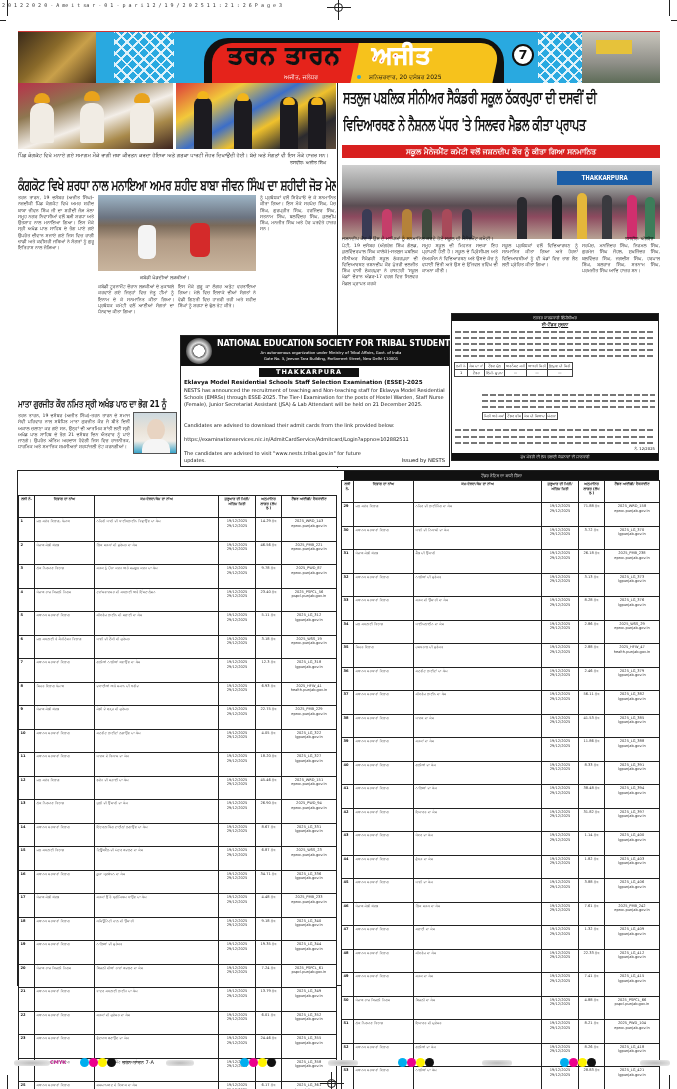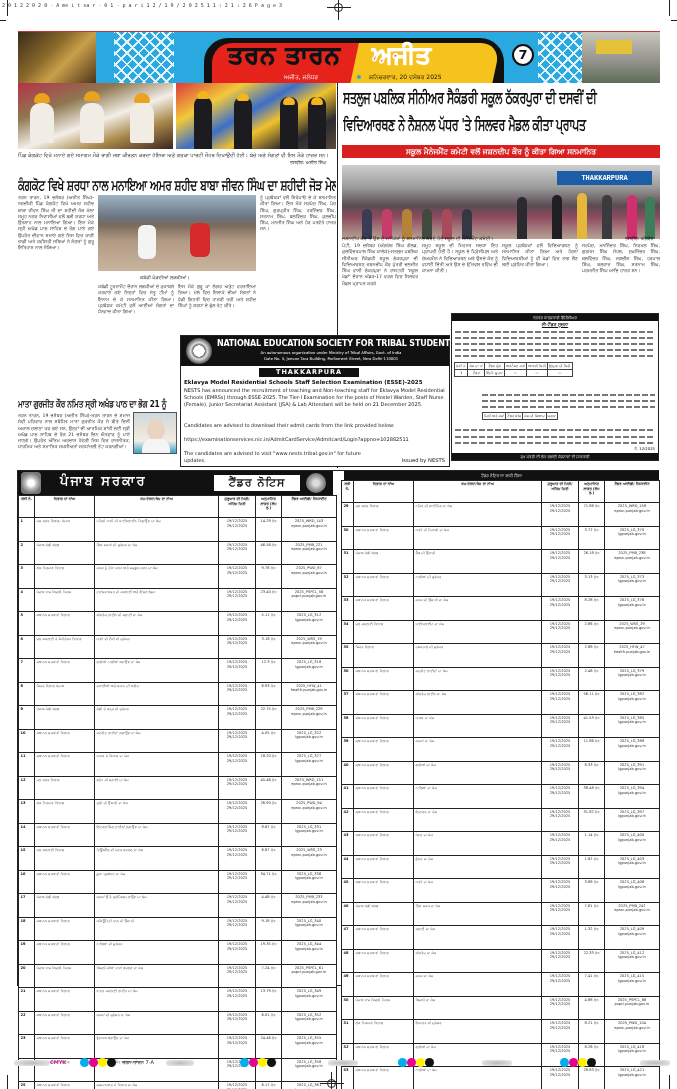--- a/index.html
+++ b/index.html
@@ -247,26 +247,20 @@
   </tbody>
     </table>
   <div class="rnotice-line" style="top:115px;"></div>
   <div class="rnotice-line" style="top:122px;"></div>
   <div class="rnotice-line" style="top:128px;"></div>
   <div style="position:absolute;right:3px;top:132px;font-size:3.8px;">ਨੰ. 12/2025</div>
   <div class="rnotice-bar" style="bottom:0;">ਮੁੱਖ ਮੰਤਰੀ ਦੀ ਲੋਕ ਭਲਾਈ ਯੋਜਨਾਵਾਂ ਦੀ ਜਾਣਕਾਰੀ</div>
 </div>
 
 <div class="tender">
-  <div class="tender-banner">
-    <div class="tender-emblem"></div>
-    <div class="tender-gov">ਪੰਜਾਬ ਸਰਕਾਰ</div>
-    <div class="tender-label-box">ਟੈਂਡਰ ਨੋਟਿਸ</div>
-    <div class="tender-logo"></div>
-  </div>
   <div class="tender-rbanner">ਟੈਂਡਰ ਨੋਟਿਸ ਦਾ ਬਾਕੀ ਹਿੱਸਾ</div>
 
   <table class="ttable" id="tbl-left" style="left:0;top:24px;width:318px;">
     <colgroup>
         <col style="width:16px">
         <col style="width:60px">
         <col style="width:124px">
         <col style="width:37px">
         <col style="width:26px">
         <col style="width:55px">

